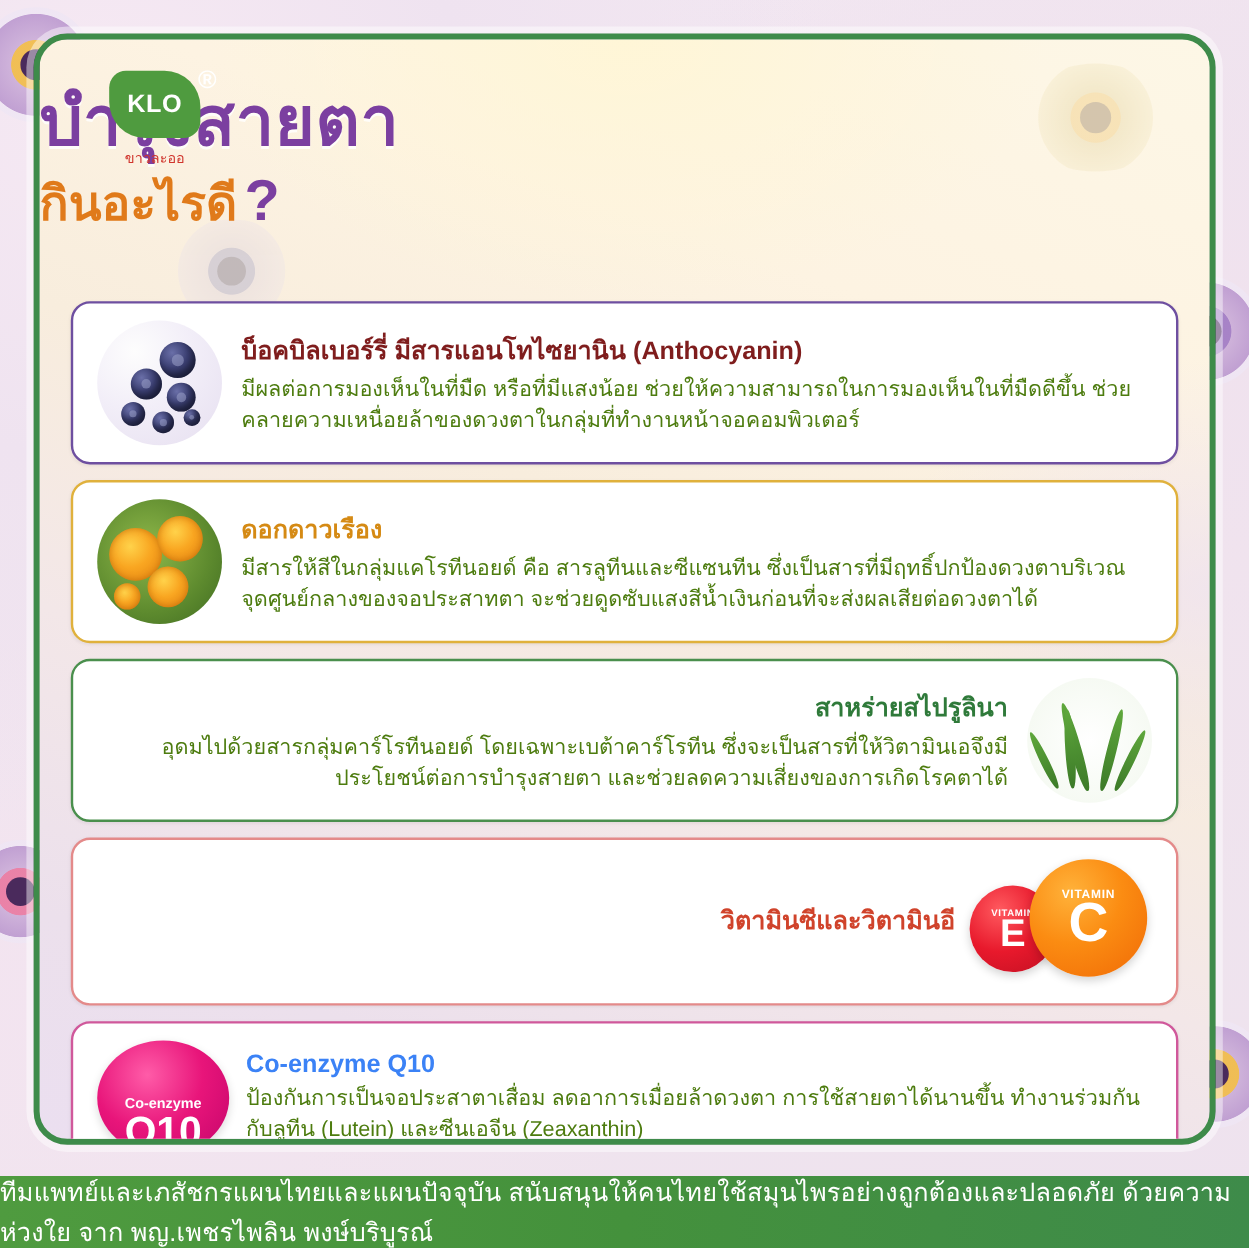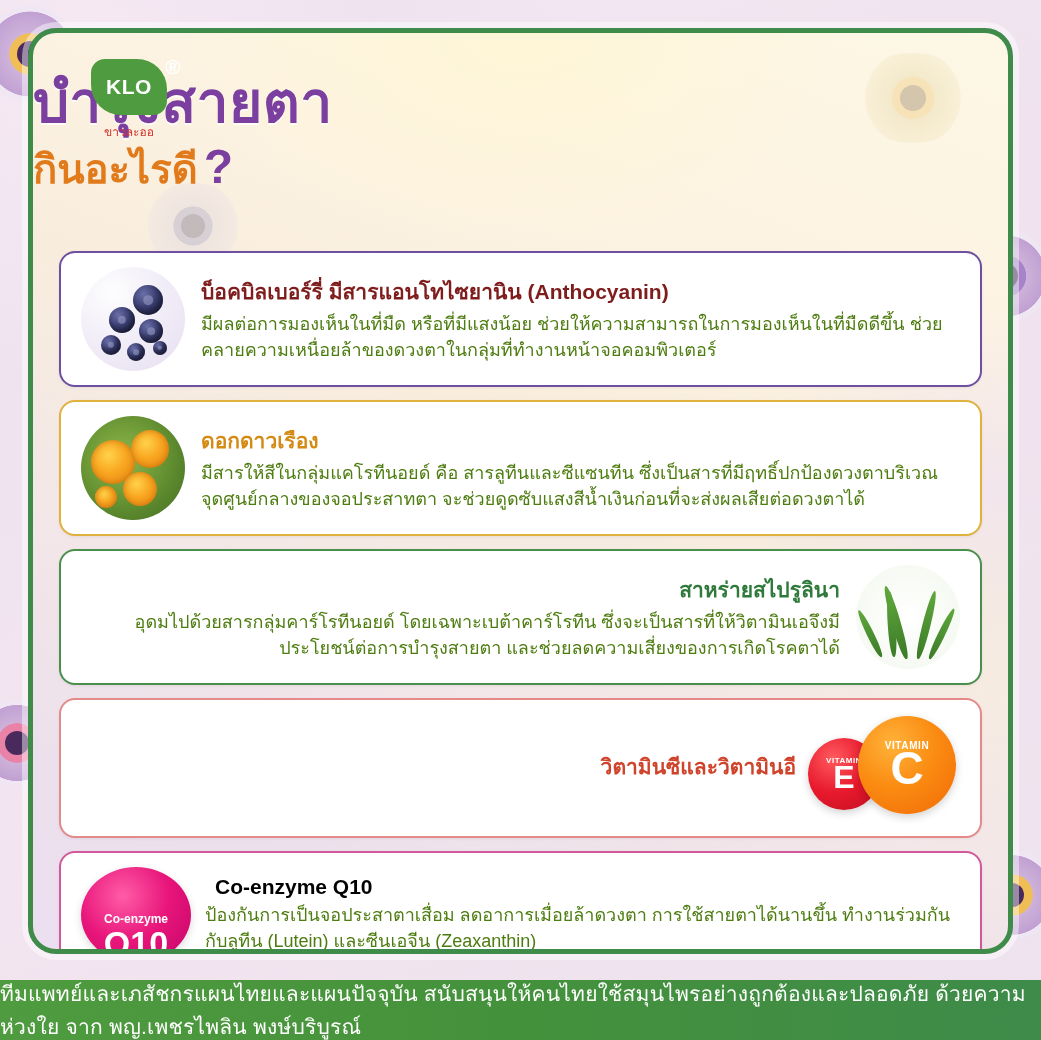--- a/index.html
+++ b/index.html
@@ -154,21 +154,21 @@
 
   .c1 { border: 2px solid #6e4fa0; }
   .c1 h3 { color: #7f1d1d; }
   .c2 { border: 2px solid #4a8f4d; }
   .c2 h3 { color: #2f7a3a; }
   .c3 { border: 2px solid #e0b13c; }
   .c3 h3 { color: #d58a14; }
   .c4 { border: 2px solid #e48a8a; }
   .c4 h3 { color: #d0432b; }
   .c5 { border: 2px solid #d0589b; }
-  .c5 h3 { color: #000000; margin-left: 10px; }
+  .c5 h3 { color: #3b82f6; }
 
   
   .thumb {
     width: 104px; height: 104px;
     border-radius: 50%;
     flex: 0 0 104px;
     overflow: hidden;
     position: relative;
   }
   .thumb.left { margin-right: 16px; }

